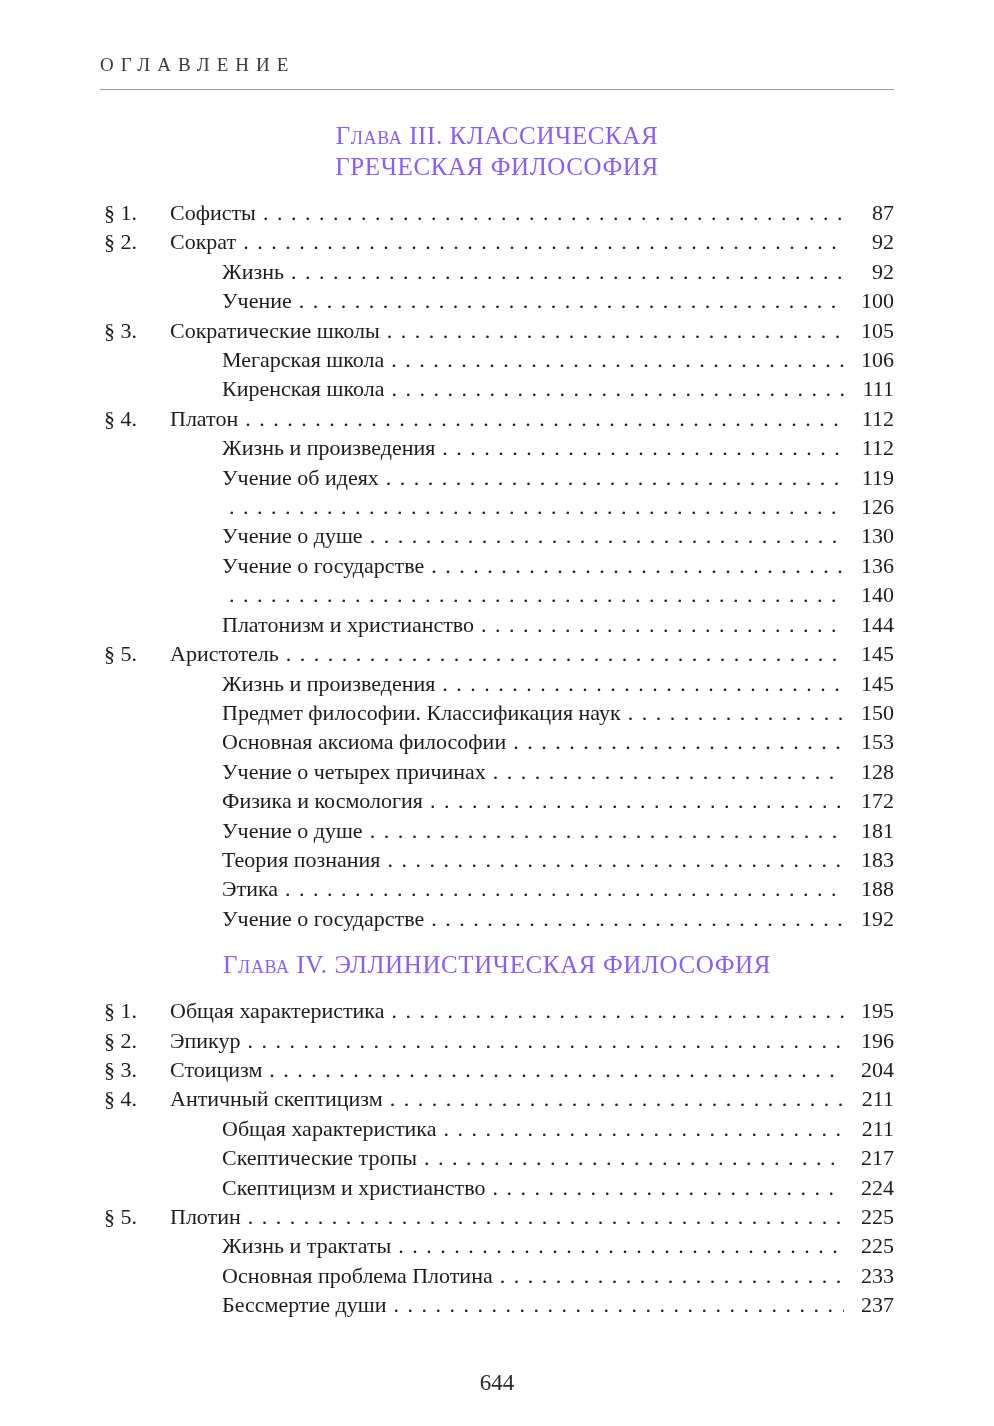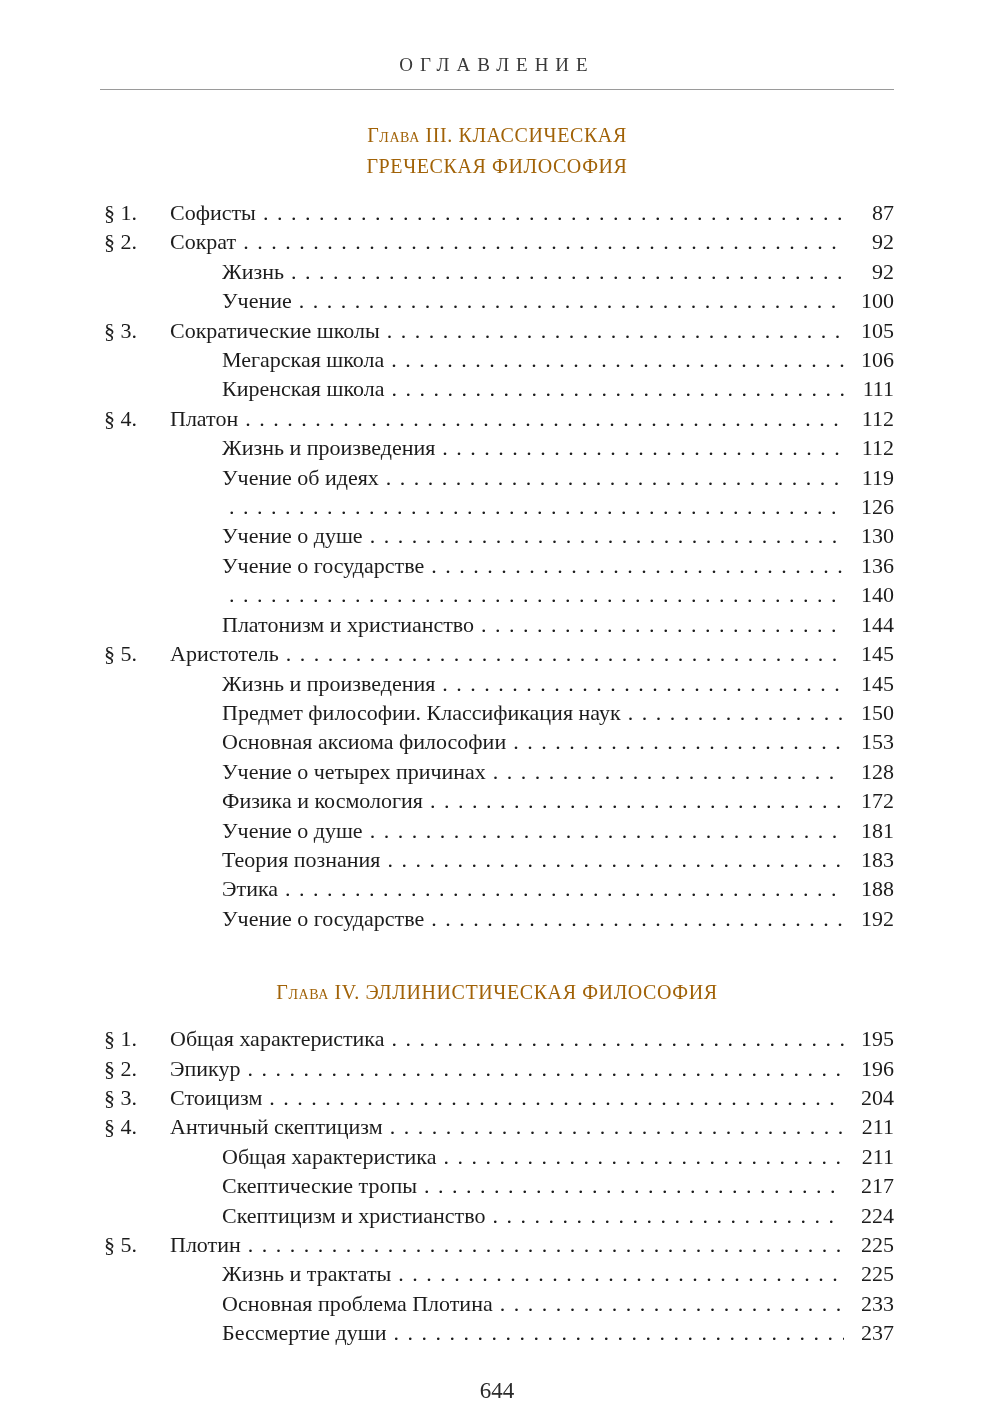--- a/index.html
+++ b/index.html
@@ -12,42 +12,41 @@
   .page {
     width: 994px;
     min-height: 1426px;
     margin: 0 auto;
     background: #ffffff;
     padding: 54px 100px 22px 100px;
     display: flex;
     flex-direction: column;
   }
   .running-header {
-    text-align: center;
     font-size: 19px;
     letter-spacing: 7px;
     color: #3a3a3a;
     text-transform: uppercase;
   }
   .header-rule {
     border: none;
     border-top: 1px solid #9a9a9a;
     margin-top: 13px;
     width: 100%;
   }
   .toc-content { flex: 0 0 auto; }
   .chapter { margin-top: 30px; }
-  .chapter + .chapter { margin-top: 44px; }
+  .chapter + .chapter { margin-top: 16px; }
   .chapter-heading {
     text-align: center;
     font-variant: small-caps;
-    font-size: 20px;
+    font-size: 25px;
     line-height: 31px;
     letter-spacing: 0.6px;
-    color: #a16207;
+    color: #8b5cf6;
     margin-bottom: 16px;
   }
   .row {
     display: flex;
     align-items: baseline;
     font-size: 22px;
     line-height: 29.4px;
     color: #1c1c1c;
   }
   .row .label {

